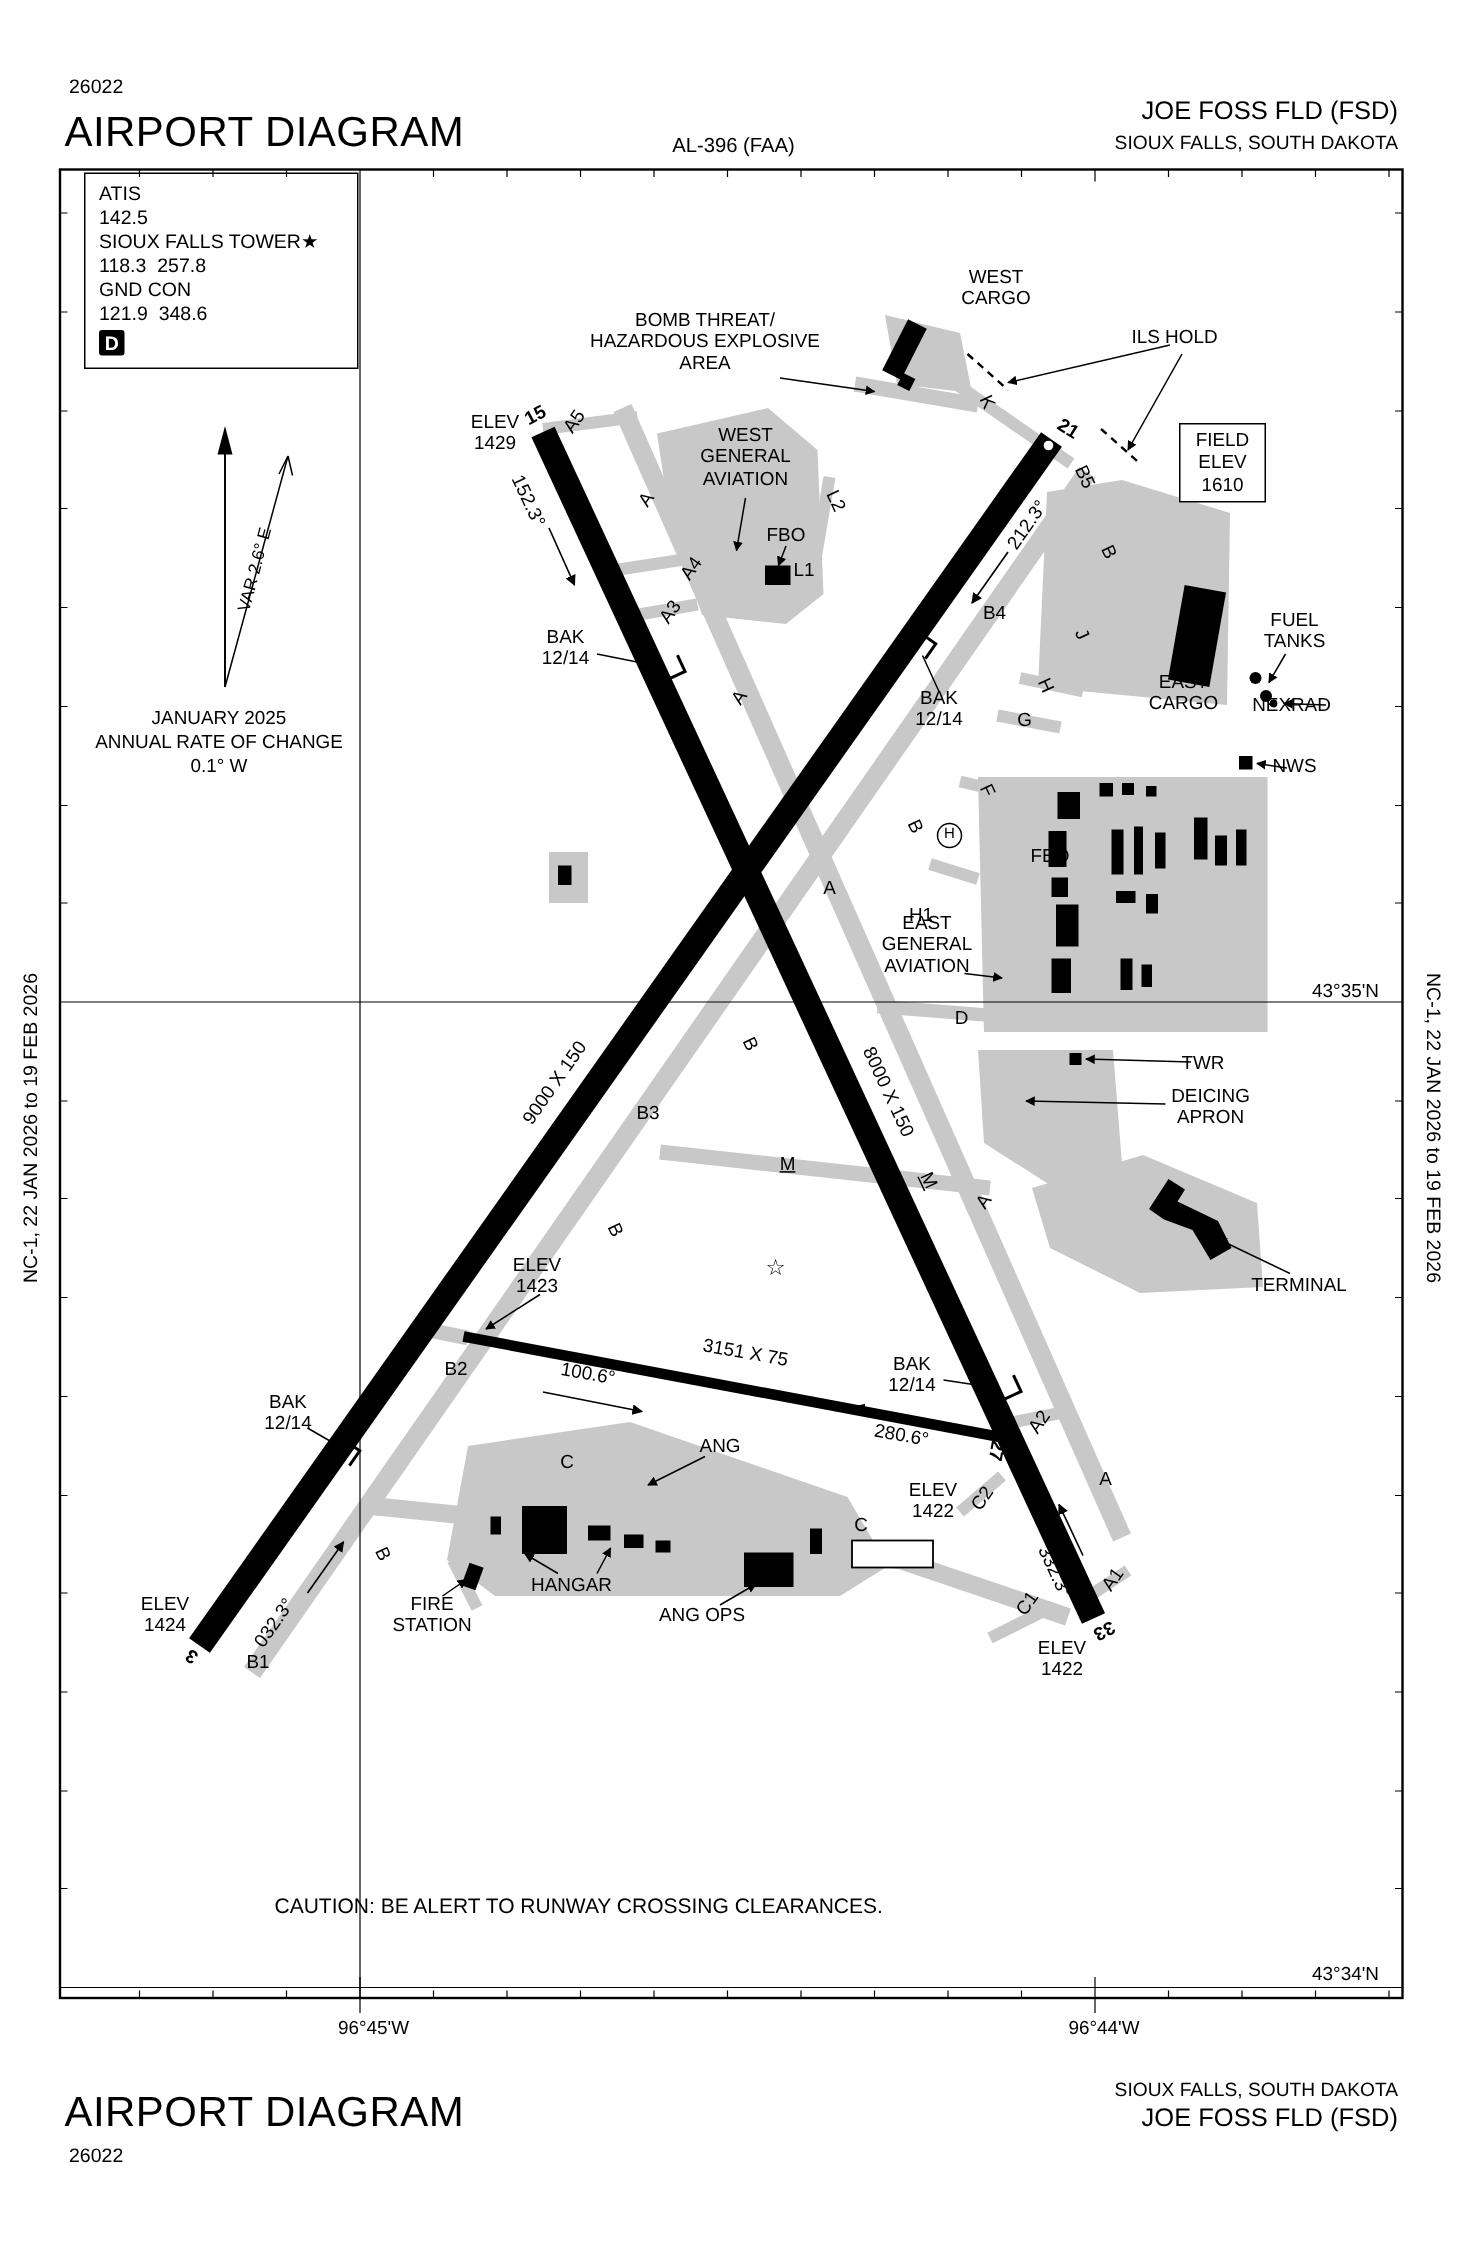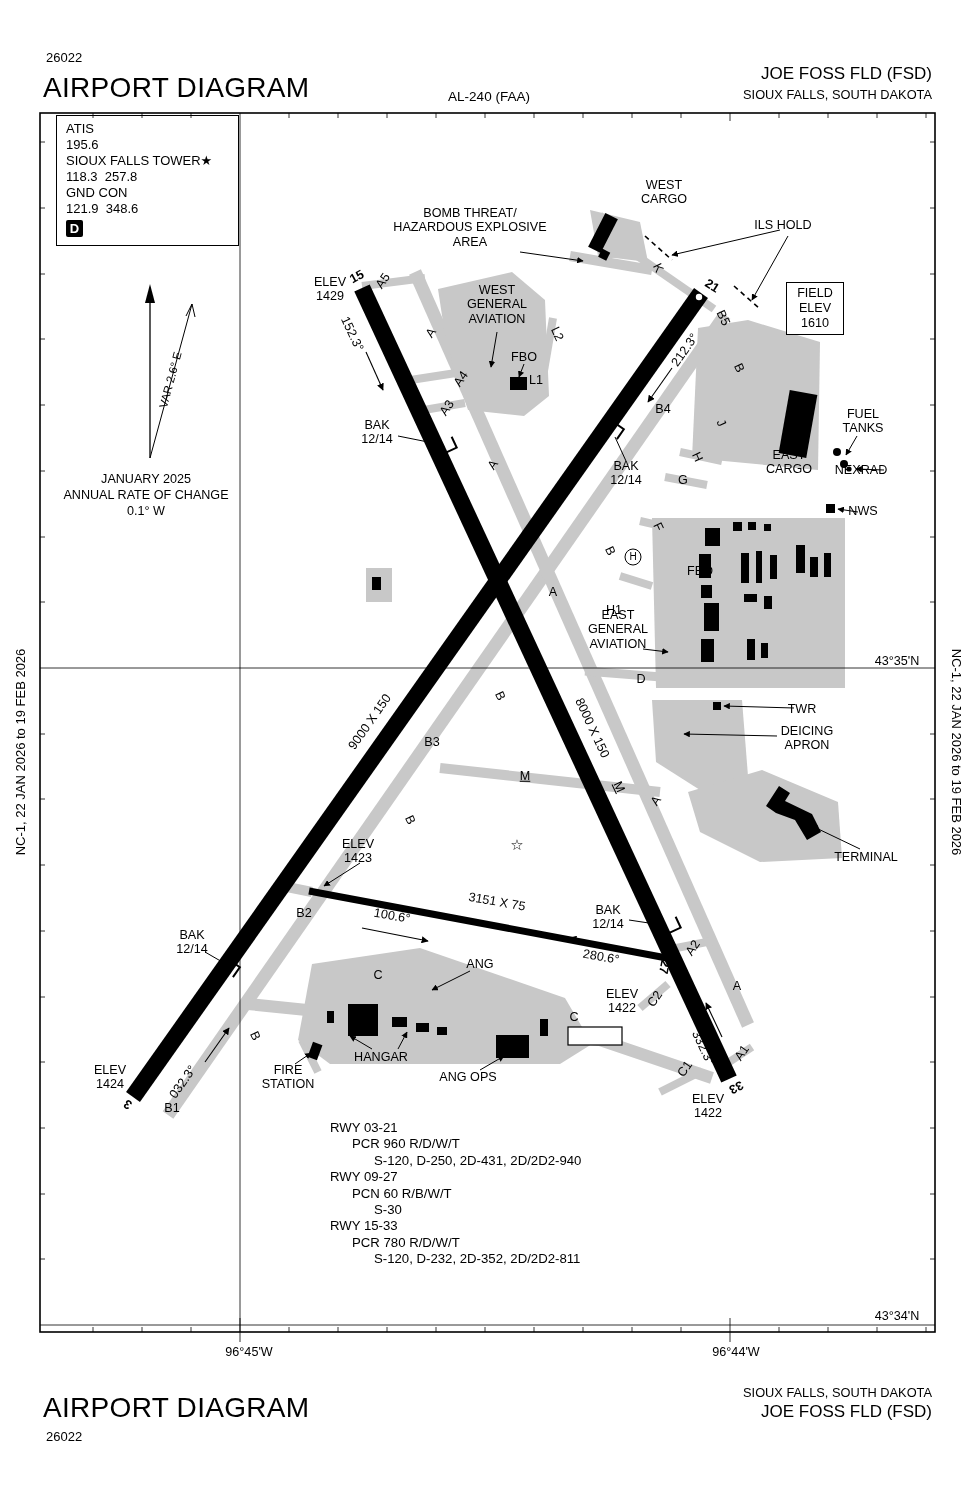--- a/index.html
+++ b/index.html
@@ -187,30 +187,30 @@
       <polygon points="150,284 145,303 155,303" fill="#000" stroke="none"></polygon>
       <path d="M150,458 L192,304" stroke-width="1"></path>
       <path d="M192,304 L186,316 M192,304 L195,317" stroke-width="1"></path>
     </g>
 
     <rect x="40" y="113" width="895" height="1219" fill="none" stroke="#000" stroke-width="1.6"></rect>
   </svg>
 
   <div class="abs" style="left:46px;top:50px;font-size:13px">26022</div>
   <div class="abs" style="left:43px;top:72px;font-size:28px;letter-spacing:.3px">AIRPORT DIAGRAM</div>
-  <div class="lbl" style="left:489px;top:97px;font-size:13.5px">AL-240 (FAA)</div>
+  <div class="lbl" style="left:489px;top:97px;font-size:13.5px">AL-396 (FAA)</div>
   <div class="abs rt" style="right:44px;top:64px;font-size:17px">JOE FOSS FLD (FSD)</div>
   <div class="abs rt" style="right:44px;top:87px;font-size:12.8px">SIOUX FALLS, SOUTH DAKOTA</div>
 
   <div class="vert" style="left:20px;top:752px;transform:translate(-50%,-50%) rotate(-90deg)">NC-1,  22 JAN 2026  to  19 FEB 2026</div>
   <div class="vert" style="left:956px;top:752px;transform:translate(-50%,-50%) rotate(90deg)">NC-1,  22 JAN 2026  to  19 FEB 2026</div>
 
   <div class="comm">
     <div>ATIS</div>
-    <div>195.6</div>
+    <div>142.5</div>
     <div>SIOUX FALLS TOWER★</div>
     <div>118.3&nbsp;&nbsp;257.8</div>
     <div>GND CON</div>
     <div>121.9&nbsp;&nbsp;348.6</div>
     <div class="atis-d">D</div>
   </div>
 
   <div class="lbl" style="left:171px;top:380px;font-size:11.5px;transform:translate(-50%,-50%) rotate(-75deg)">VAR 2.6° E</div>
   <div class="lbl" style="left:146px;top:479px">JANUARY 2025</div>
   <div class="lbl" style="left:146px;top:495px">ANNUAL RATE OF CHANGE</div>
@@ -323,28 +323,20 @@
   <div class="lbl" style="left:255px;top:1036px;transform:translate(-50%,-50%) rotate(65deg)">B</div>
   <div class="lbl" style="left:172px;top:1108px">B1</div>
   <div class="lbl" style="left:693px;top:948px;transform:translate(-50%,-50%) rotate(-55deg)">A2</div>
   <div class="lbl" style="left:737px;top:986px">A</div>
   <div class="lbl" style="left:655px;top:999px;transform:translate(-50%,-50%) rotate(-55deg)">C2</div>
   <div class="lbl" style="left:685px;top:1069px;transform:translate(-50%,-50%) rotate(-55deg)">C1</div>
   <div class="lbl" style="left:742px;top:1053px;transform:translate(-50%,-50%) rotate(-55deg)">A1</div>
   <div class="lbl" style="left:378px;top:975px">C</div>
   <div class="lbl" style="left:574px;top:1017px">C</div>
 
-  <div class="block pre" style="left:330px;top:1120px">RWY 03-21
-      PCR 960 R/D/W/T
-            S-120, D-250, 2D-431, 2D/2D2-940
-RWY 09-27
-      PCN 60 R/B/W/T
-            S-30
-RWY 15-33
-      PCR 780 R/D/W/T
-            S-120, D-232, 2D-352, 2D/2D2-811</div>
+  <div class="abs" style="left:183px;top:1262px;font-size:14px">CAUTION: BE ALERT TO RUNWAY CROSSING CLEARANCES.</div>
 
   <div class="abs" style="left:43px;top:1392px;font-size:28px;letter-spacing:.3px">AIRPORT DIAGRAM</div>
   <div class="abs" style="left:46px;top:1429px;font-size:13px">26022</div>
   <div class="abs rt" style="right:44px;top:1385px;font-size:12.8px">SIOUX FALLS, SOUTH DAKOTA</div>
   <div class="abs rt" style="right:44px;top:1402px;font-size:17px">JOE FOSS FLD (FSD)</div>
 
 </div>
 
 </body></html>

